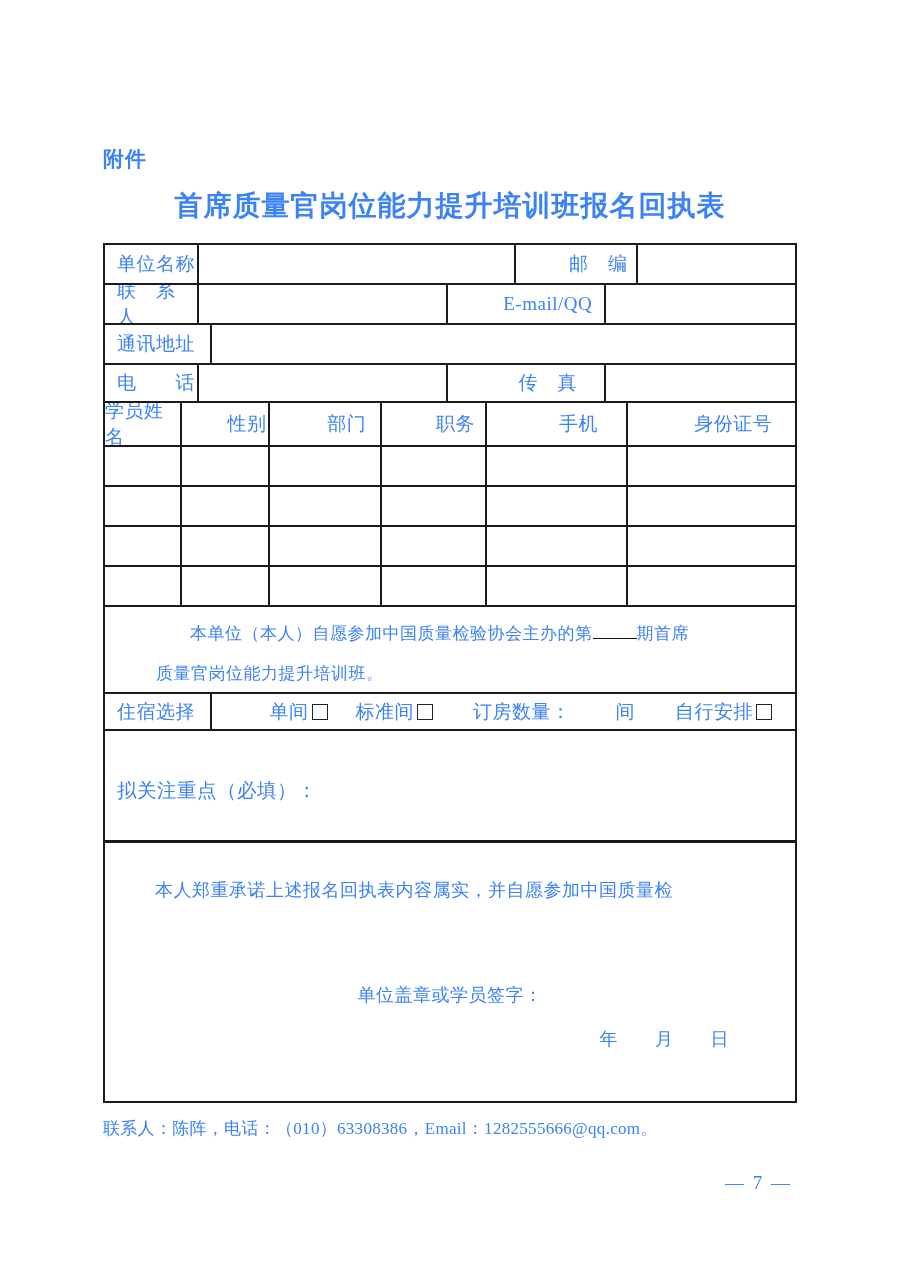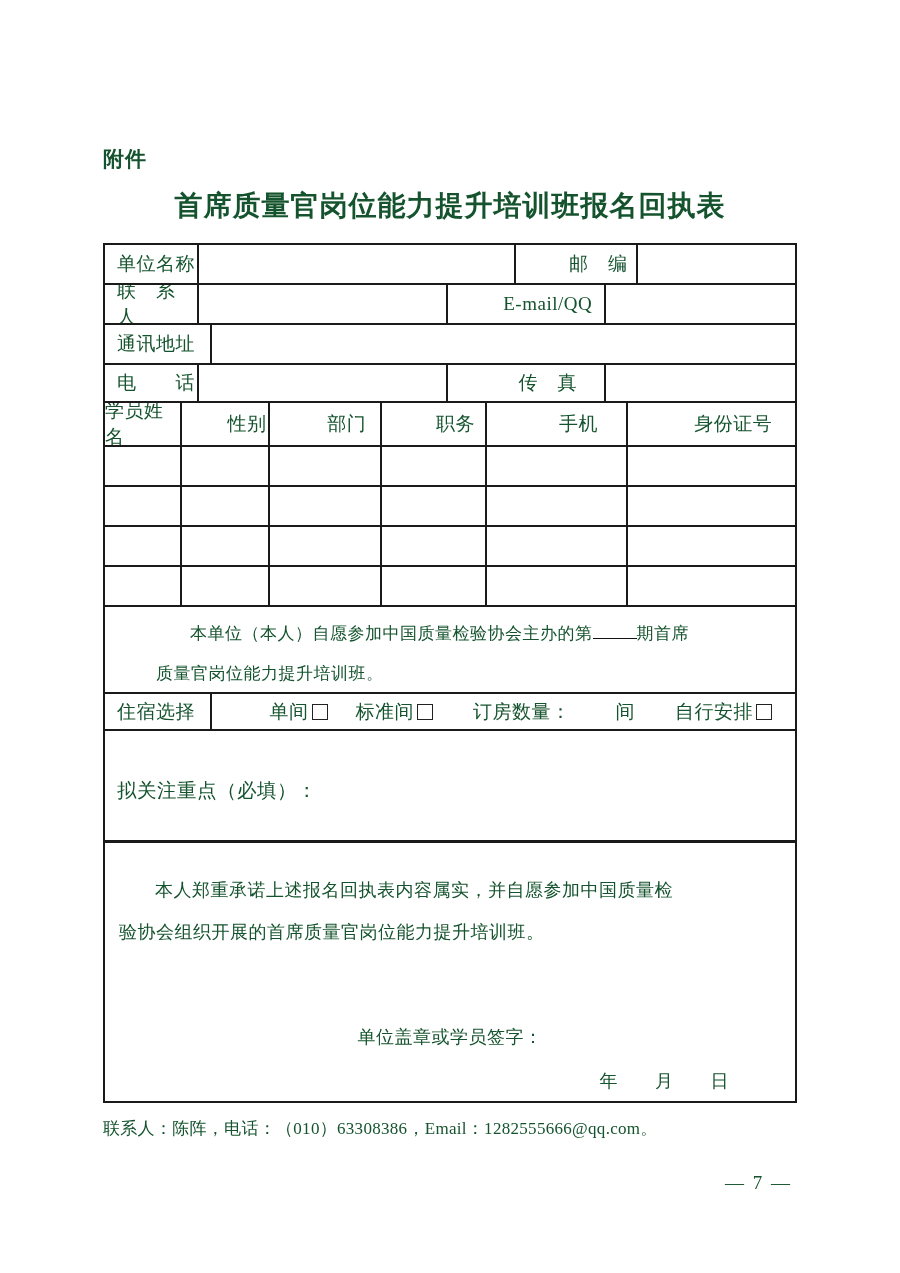--- a/index.html
+++ b/index.html
@@ -1,17 +1,17 @@
 <!DOCTYPE html>
 <html><head>
 <meta charset="utf-8">
 <style>
   html,body{margin:0;padding:0;background:#ffffff;}
   .page{
-    width:900px;height:1273px;background:#ffffff;color:#14532d;
+    width:900px;height:1273px;background:#ffffff;color:#3b82f6;
     font-family:"Liberation Serif","DejaVu Serif",serif;
     position:relative;box-sizing:border-box;
     padding:145px 103px 8px 103px;
   }
   .attachment{
     font-family:"Liberation Sans","DejaVu Sans",sans-serif;
     font-weight:bold;font-size:21px;letter-spacing:1px;
   }
   .title{
     font-family:"Liberation Sans","DejaVu Sans",sans-serif;
@@ -169,21 +169,20 @@
 
     <div class="row h112 thick-sep">
       <div class="cell fullcell focus-cell">
         <span>拟关注重点（必填）：</span>
       </div>
     </div>
 
     <div class="row h258">
       <div class="cell fullcell commit-cell">
         <div class="indent">本人郑重承诺上述报名回执表内容属实，并自愿参加中国质量检</div>
-        <div>验协会组织开展的首席质量官岗位能力提升培训班。</div>
         <div class="sig-row">单位盖章或学员签字：</div>
         <div class="date-row">年　　月　　日</div>
       </div>
     </div>
 
   </div>
 
   <div class="footer-contact">联系人：陈阵，电话：（010）63308386，Email：1282555666@qq.com。</div>
 
   <div class="page-number">— 7 —</div>

